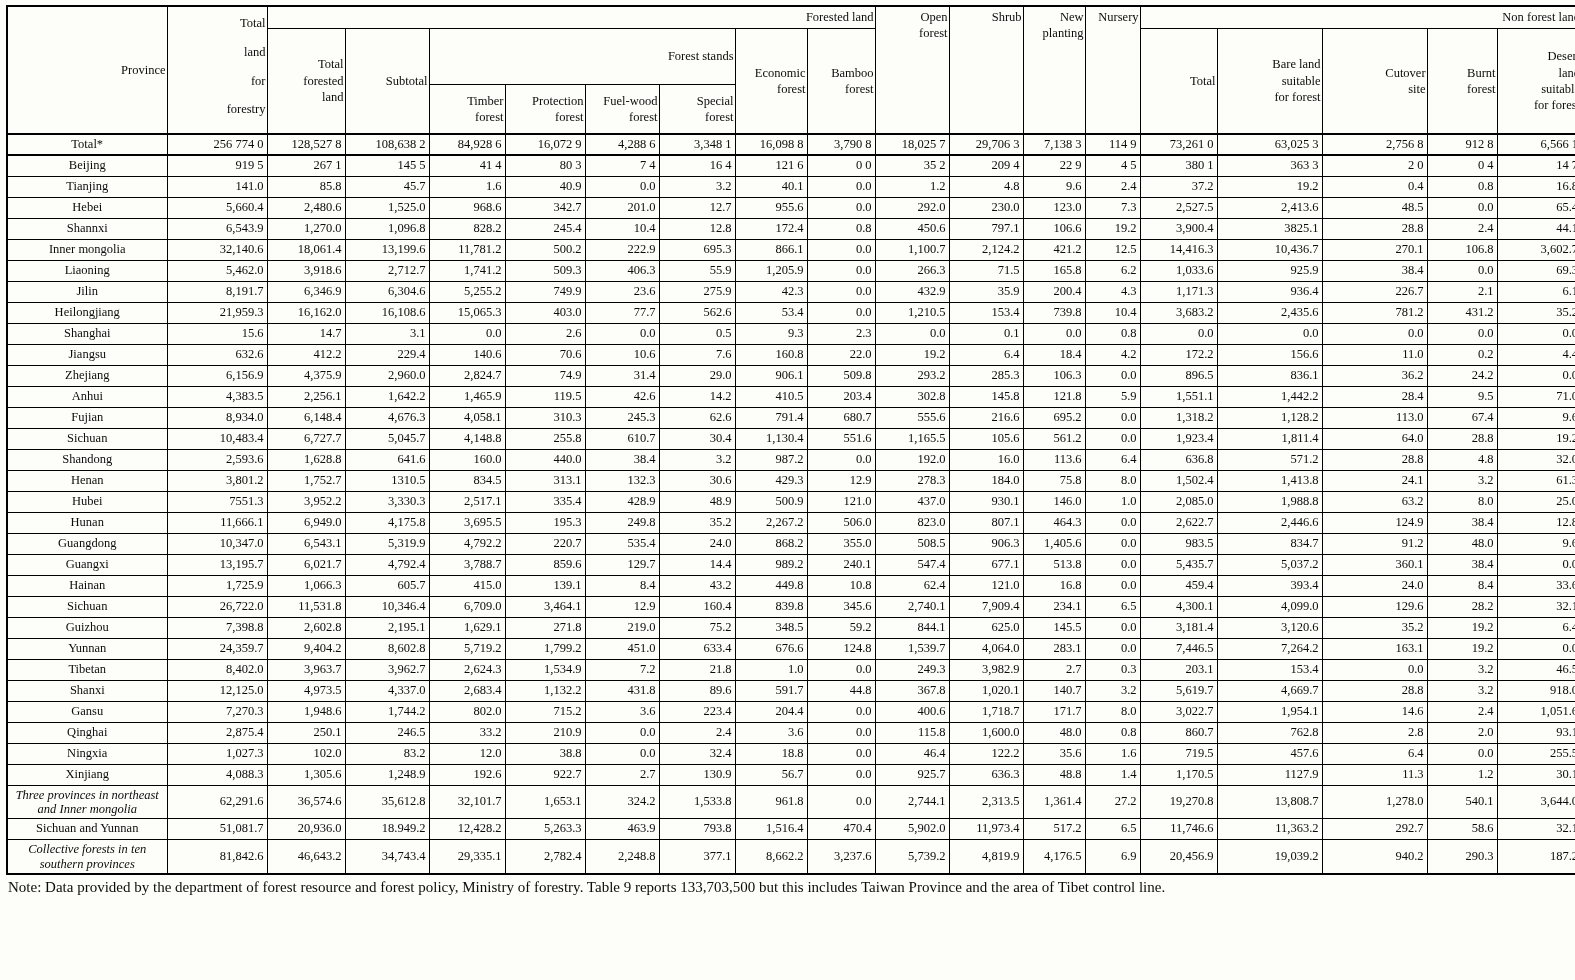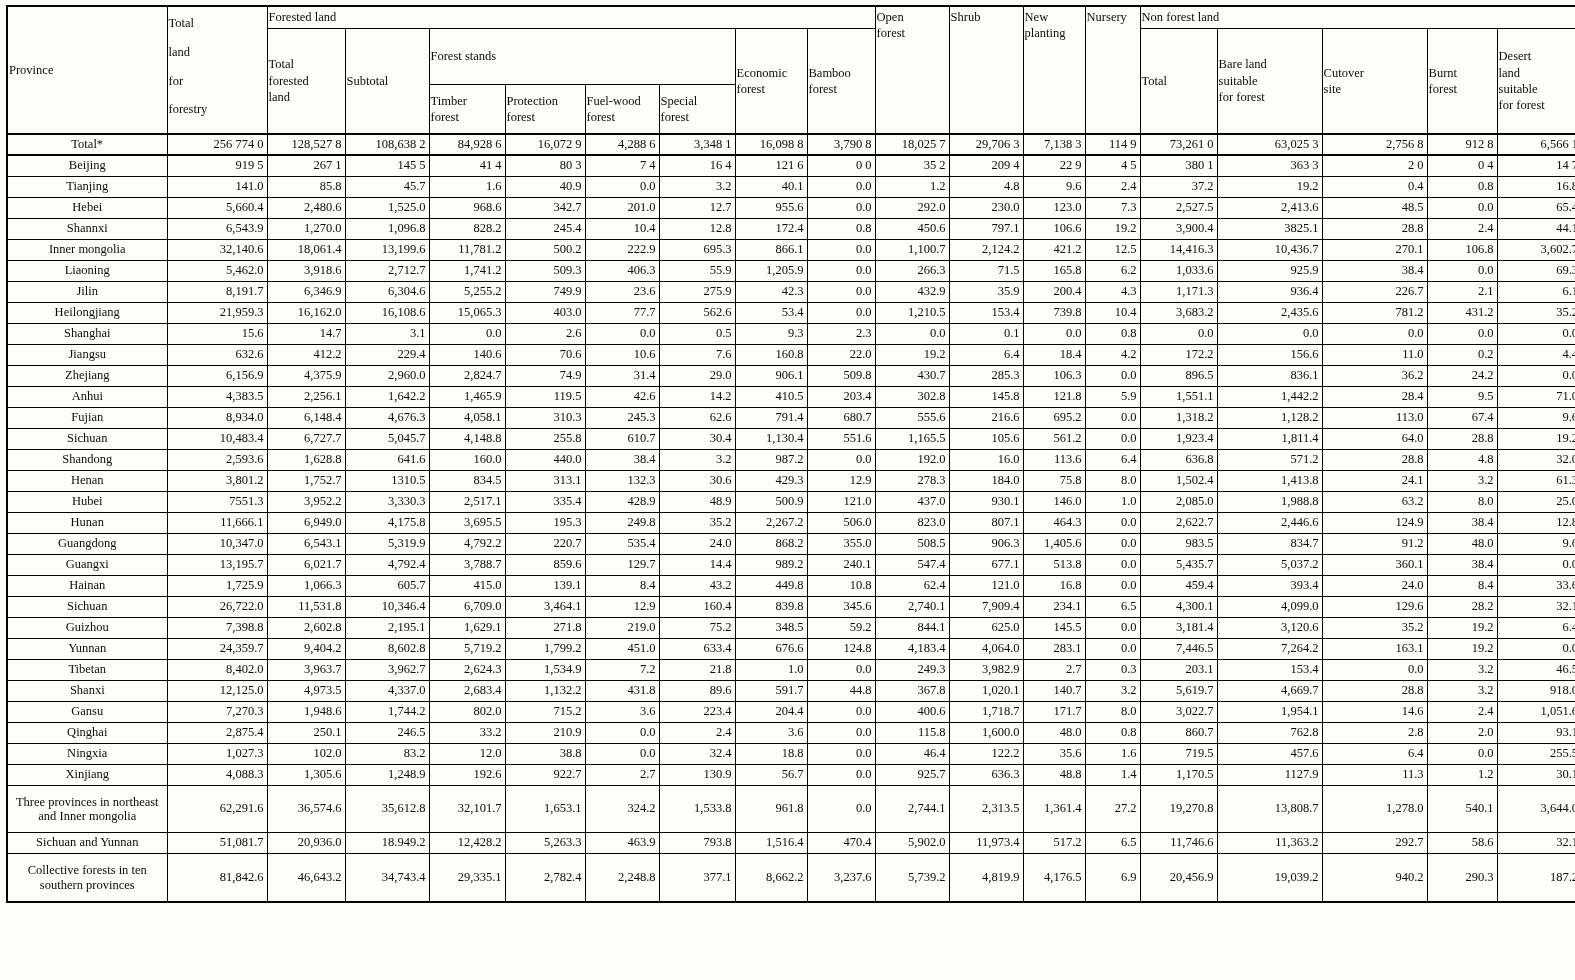--- a/index.html
+++ b/index.html
@@ -20,21 +20,21 @@
     border: 2px solid #000;
   }
   th, td {
     border: 1px solid #000;
     padding: 0 3px;
     font-weight: normal;
     overflow: hidden;
   }
   thead th {
     font-size: 12.5px;
-    text-align: left;
+    text-align: right;
     white-space: pre-line;
     line-height: 1.3;
     padding: 2px 1px;
     vertical-align: top;
   }
   thead tr.h2 th, thead tr.h3 th { vertical-align: middle; }
   thead tr.h1 { height: 22px; }
   thead tr.h2 { height: 56px; }
   thead tr.h3 { height: 50px; }
   th.spread { line-height: 2.3; }
@@ -42,21 +42,21 @@
   thead { border-bottom: 2px solid #000; }
 
   tbody td {
     font-size: 12.5px;
     height: 21px;
     line-height: 1.25;
   }
   .num-cell { text-align: right; white-space: nowrap; }
   .province-cell { text-align: center; }
   .total-row td { border-bottom: 2px solid #000; }
-  .tall-row .province-cell { line-height: 1.15; padding: 9px 3px; }
+  .tall-row .province-cell { line-height: 1.15; padding: 2px 3px; font-style: italic; }
 
   .note {
     font-size: 15px;
     padding: 4px 2px 0 2px;
     white-space: nowrap;
   }
 </style>
 </head>
 <body>
 
@@ -369,21 +369,21 @@
           <td class="province-cell">Zhejiang</td>
           <td class="num-cell">6,156.9</td>
           <td class="num-cell">4,375.9</td>
           <td class="num-cell">2,960.0</td>
           <td class="num-cell">2,824.7</td>
           <td class="num-cell">74.9</td>
           <td class="num-cell">31.4</td>
           <td class="num-cell">29.0</td>
           <td class="num-cell">906.1</td>
           <td class="num-cell">509.8</td>
-          <td class="num-cell">430.7</td>
+          <td class="num-cell">293.2</td>
           <td class="num-cell">285.3</td>
           <td class="num-cell">106.3</td>
           <td class="num-cell">0.0</td>
           <td class="num-cell">896.5</td>
           <td class="num-cell">836.1</td>
           <td class="num-cell">36.2</td>
           <td class="num-cell">24.2</td>
           <td class="num-cell">0.0</td>
         </tr>
         <tr>
@@ -642,21 +642,21 @@
           <td class="province-cell">Yunnan</td>
           <td class="num-cell">24,359.7</td>
           <td class="num-cell">9,404.2</td>
           <td class="num-cell">8,602.8</td>
           <td class="num-cell">5,719.2</td>
           <td class="num-cell">1,799.2</td>
           <td class="num-cell">451.0</td>
           <td class="num-cell">633.4</td>
           <td class="num-cell">676.6</td>
           <td class="num-cell">124.8</td>
-          <td class="num-cell">4,183.4</td>
+          <td class="num-cell">1,539.7</td>
           <td class="num-cell">4,064.0</td>
           <td class="num-cell">283.1</td>
           <td class="num-cell">0.0</td>
           <td class="num-cell">7,446.5</td>
           <td class="num-cell">7,264.2</td>
           <td class="num-cell">163.1</td>
           <td class="num-cell">19.2</td>
           <td class="num-cell">0.0</td>
         </tr>
         <tr>
@@ -843,13 +843,14 @@
           <td class="num-cell">4,176.5</td>
           <td class="num-cell">6.9</td>
           <td class="num-cell">20,456.9</td>
           <td class="num-cell">19,039.2</td>
           <td class="num-cell">940.2</td>
           <td class="num-cell">290.3</td>
           <td class="num-cell">187.2</td>
         </tr>
       </tbody>
   </table>
+  <div class="note">Note: Data provided by the department of forest resource and forest policy, Ministry of forestry.  Table 9 reports 133,703,500 but this includes Taiwan Province and the area of Tibet control line.</div>
 </div>
 
 </body></html>

